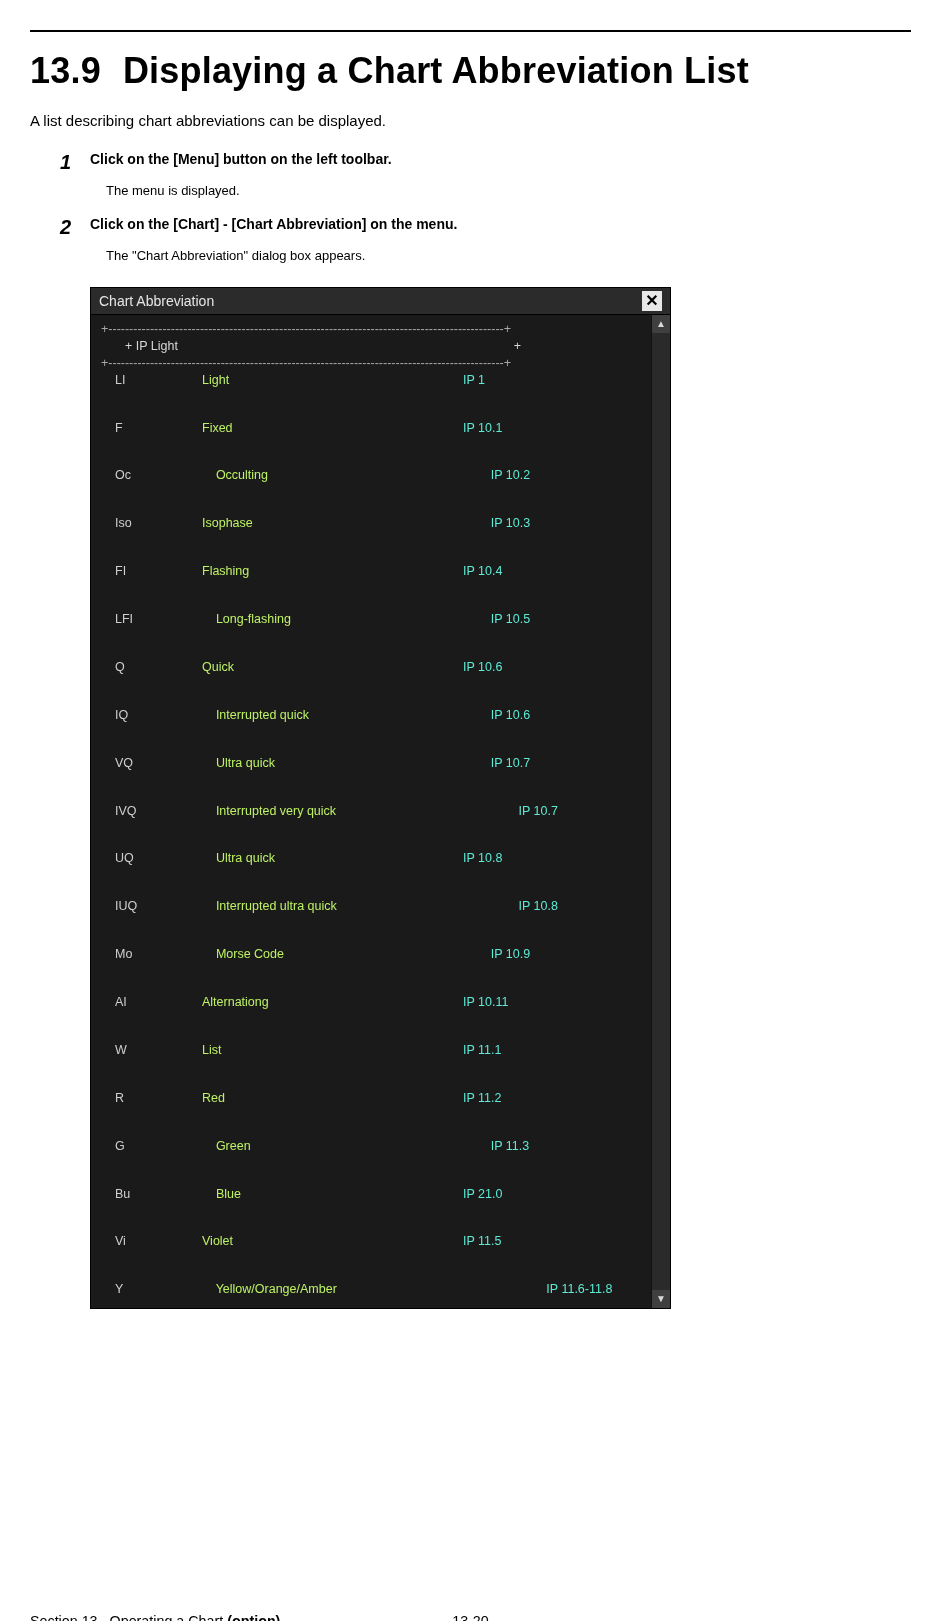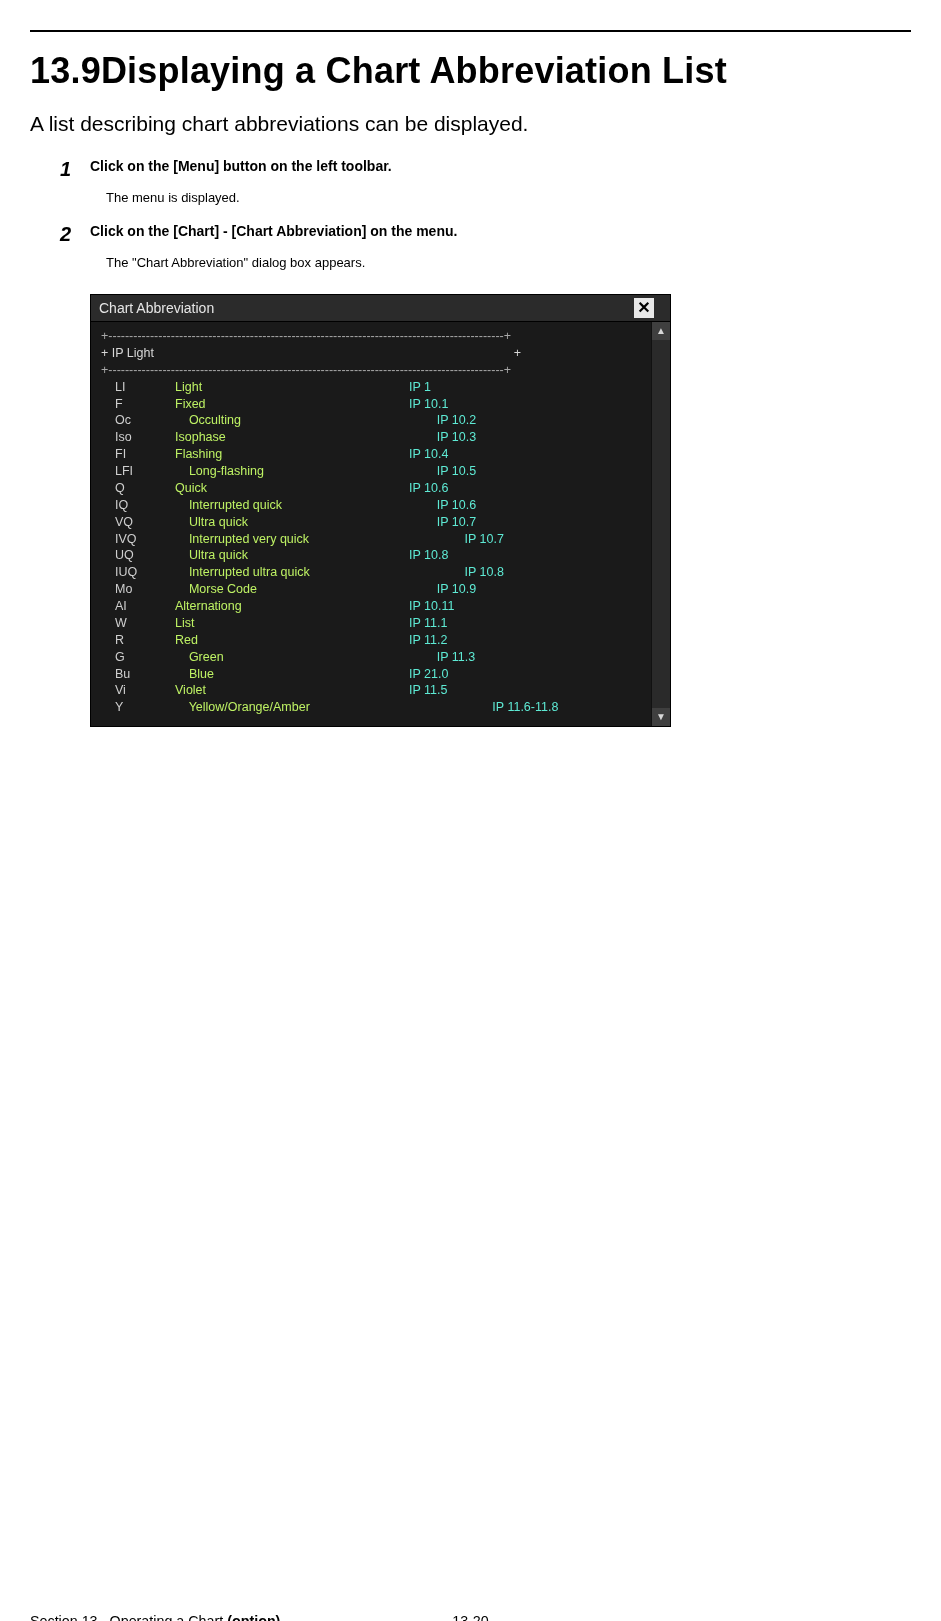--- a/index.html
+++ b/index.html
@@ -21,23 +21,24 @@
     margin-top: 30px;
     margin-bottom: 18px;
   }
   .heading {
     font-size: 36px;
     font-weight: bold;
     margin: 0 0 20px 0;
     letter-spacing: 0.2px;
   }
   .heading .num {
+    margin-right: 22px;
   }
   .intro {
-    font-size: 21px;
+    font-size: 15px;
     margin: 0 0 22px 0;
   }
   .steps {
     list-style: none;
     padding: 0 0 0 30px;
     margin: 0;
   }
   .steps li {
     margin-bottom: 18px;
     position: relative;
@@ -71,21 +72,21 @@
     border: 1px solid #000;
     font-family: "Segoe UI", Arial, sans-serif;
   }
   .titlebar {
     display: flex;
     align-items: center;
     justify-content: space-between;
     background: #2b2b2b;
     border-bottom: 1px solid #000;
     height: 26px;
-    padding: 0 16px 0 8px;
+    padding: 0 8px 0 8px;
   }
   .titlebar-text {
     font-size: 14px;
     color: #e6e6e6;
   }
   .close-btn {
     width: 20px;
     height: 20px;
     background: #e8e8e8;
     color: #000;
@@ -109,34 +110,36 @@
   }
   .dashed {
     color: #a8a8a8;
     letter-spacing: 0;
     white-space: nowrap;
     overflow: hidden;
   }
   .sec-header {
     display: flex;
     color: #d8d8d8;
+    margin-left: 24px;
   }
   .sec-header .left {
     flex: 0 0 auto;
   }
   .sec-header .right {
     margin-left: auto;
     padding-right: 120px;
   }
   .rows {
     display: grid;
     grid-template-columns: 56px 230px 1fr;
     column-gap: 4px;
     row-gap: 0;
     padding-left: 14px;
+    gap: 31px;
   }
   .rows .abbr {
     color: #cfcfcf;
     white-space: pre;
   }
   .rows .term {
     color: #bef264;
     white-space: pre;
   }
   .rows .code {

